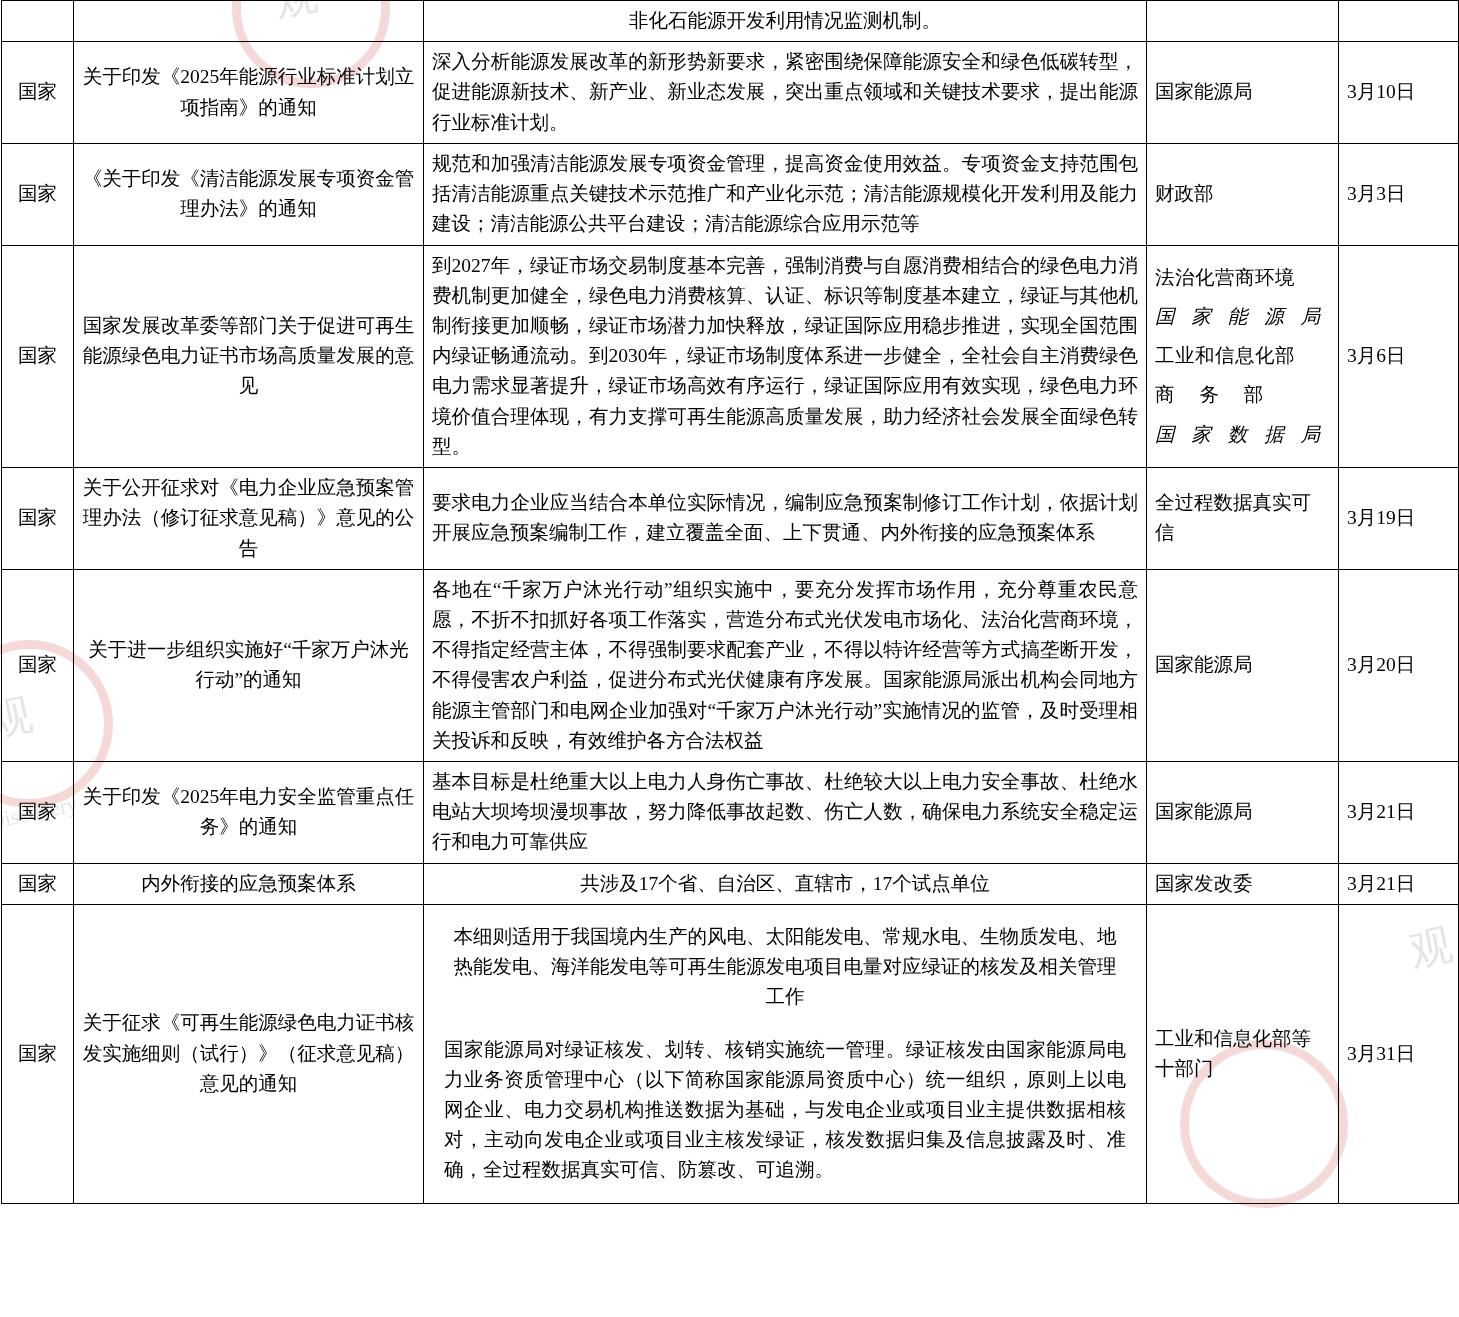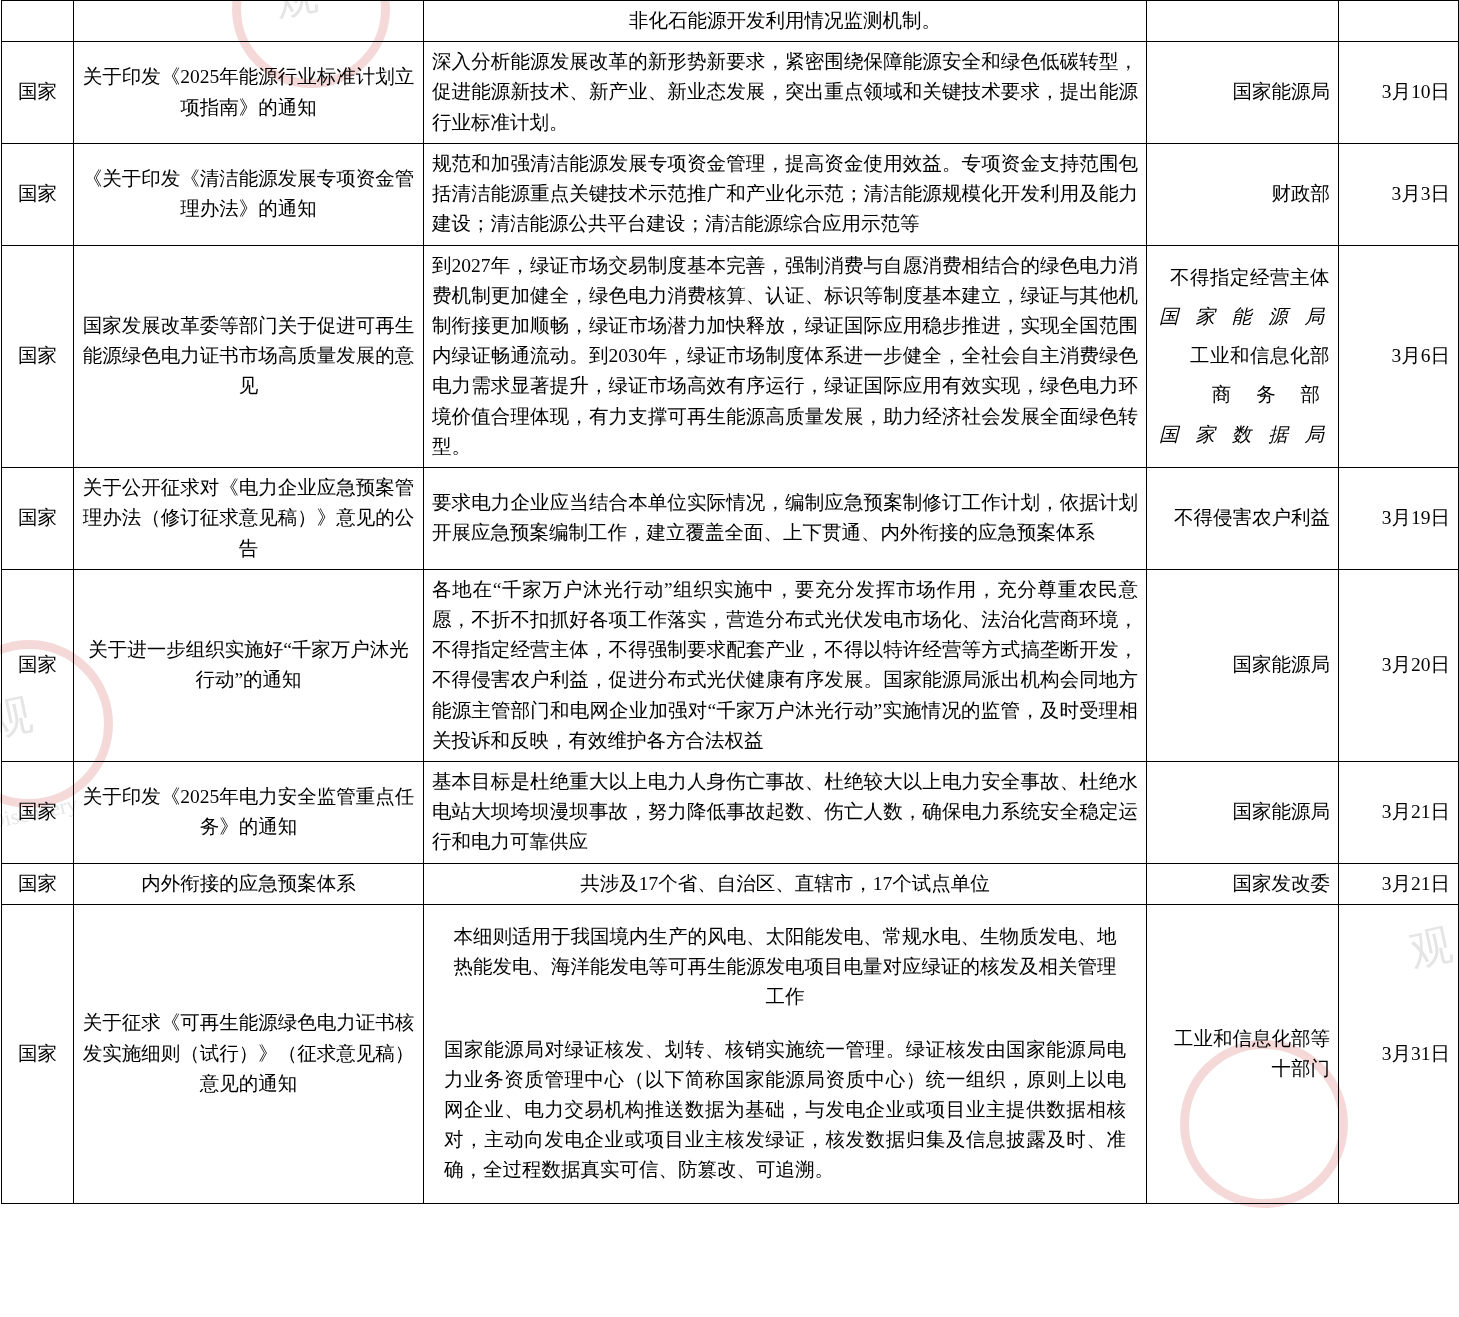--- a/index.html
+++ b/index.html
@@ -50,22 +50,22 @@
   col.c-scope { width: 72px; }
   col.c-title { width: 350px; }
   col.c-content { width: 723px; }
   col.c-dept   { width: 192px; }
   col.c-date   { width: 120px; }
 
   td.scope { text-align: center; }
   td.title { text-align: center; }
   td.content { text-align: justify; text-justify: inter-ideograph; }
   td.content.center { text-align: center; }
-  td.dept { text-align: right; }
-  td.date { text-align: right; }
+  td.dept { text-align: left; }
+  td.date { text-align: left; }
 
   .dept-stack { display: block; }
   .dept-stack span { display: block; margin: 9px 0; letter-spacing: 0.5px; }
   .dept-stack span.sp1 { letter-spacing: 6px; font-style: italic; }
   .dept-stack span.sp2 { letter-spacing: 10px; }
 
   .para { margin: 12px; }
   .para + .para { margin-top: 22px; }
 </style>
 </head>
@@ -111,35 +111,35 @@
       <td class="dept">财政部</td>
       <td class="date">3月3日</td>
     </tr>
 
     <tr>
       <td class="scope">国家</td>
       <td class="title">国家发展改革委等部门关于促进可再生能源绿色电力证书市场高质量发展的意见</td>
       <td class="content">到2027年，绿证市场交易制度基本完善，强制消费与自愿消费相结合的绿色电力消费机制更加健全，绿色电力消费核算、认证、标识等制度基本建立，绿证与其他机制衔接更加顺畅，绿证市场潜力加快释放，绿证国际应用稳步推进，实现全国范围内绿证畅通流动。到2030年，绿证市场制度体系进一步健全，全社会自主消费绿色电力需求显著提升，绿证市场高效有序运行，绿证国际应用有效实现，绿色电力环境价值合理体现，有力支撑可再生能源高质量发展，助力经济社会发展全面绿色转型。</td>
       <td class="dept">
         <span class="dept-stack">
-          <span>不得指定经营主体</span>
+          <span>法治化营商环境</span>
           <span class="sp1">国 家 能 源 局</span>
           <span>工业和信息化部</span>
           <span class="sp2">商 务 部</span>
           <span class="sp1">国 家 数 据 局</span>
         </span>
       </td>
       <td class="date">3月6日</td>
     </tr>
 
     <tr>
       <td class="scope">国家</td>
       <td class="title">关于公开征求对《电力企业应急预案管理办法（修订征求意见稿）》意见的公告</td>
       <td class="content">要求电力企业应当结合本单位实际情况，编制应急预案制修订工作计划，依据计划开展应急预案编制工作，建立覆盖全面、上下贯通、内外衔接的应急预案体系</td>
-      <td class="dept">不得侵害农户利益</td>
+      <td class="dept">全过程数据真实可信</td>
       <td class="date">3月19日</td>
     </tr>
 
     <tr>
       <td class="scope">国家</td>
       <td class="title">关于进一步组织实施好“千家万户沐光行动”的通知</td>
       <td class="content">各地在“千家万户沐光行动”组织实施中，要充分发挥市场作用，充分尊重农民意愿，不折不扣抓好各项工作落实，营造分布式光伏发电市场化、法治化营商环境，不得指定经营主体，不得强制要求配套产业，不得以特许经营等方式搞垄断开发，不得侵害农户利益，促进分布式光伏健康有序发展。国家能源局派出机构会同地方能源主管部门和电网企业加强对“千家万户沐光行动”实施情况的监管，及时受理相关投诉和反映，有效维护各方合法权益</td>
       <td class="dept">国家能源局</td>
       <td class="date">3月20日</td>
     </tr>

